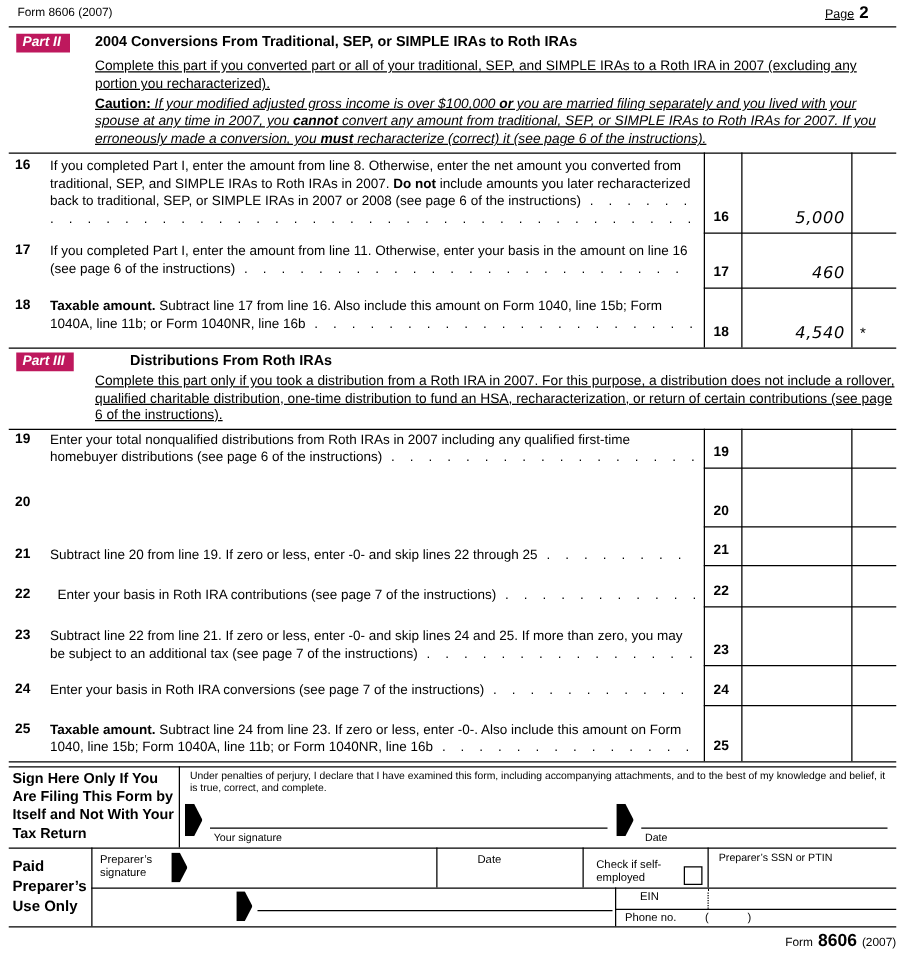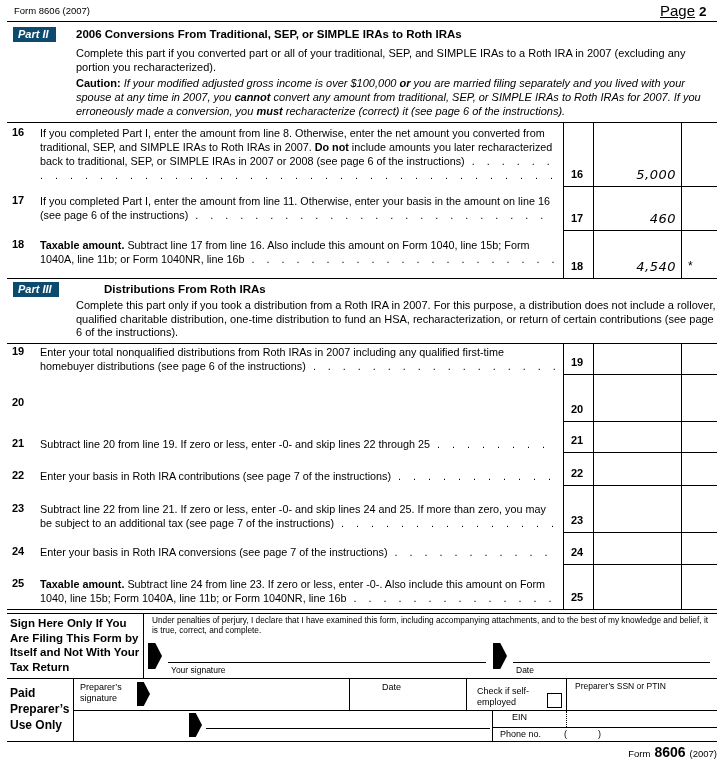--- a/index.html
+++ b/index.html
@@ -4,24 +4,24 @@
 <style>
   html,body{margin:0;padding:0;background:#fff;}
   #page{position:relative;width:721px;height:767px;background:#fff;color:#000;
         font-family:"Liberation Sans", sans-serif;overflow:hidden;}
   .abs{position:absolute;}
   .hline{position:absolute;height:0;border-top:1px solid #000;}
   .vline{position:absolute;width:0;border-left:1px solid #000;}
   .vline-dotted{position:absolute;width:0;border-left:1px dotted #000;}
   .b{font-weight:bold;}
   .i{font-style:italic;}
-  .badge{position:absolute;background:#0c4a6e;color:#fff;font-weight:bold;font-style:italic;
+  .badge{position:absolute;background:#be185d;color:#fff;font-weight:bold;font-style:italic;
          font-size:11px;padding:2px 7px 2px 5px;line-height:11px;}
   .ptitle{position:absolute;font-weight:bold;font-size:11.5px;}
-  .para{position:absolute;font-size:11px;line-height:14px;}
+  .para{position:absolute;font-size:11px;line-height:14px;text-decoration:underline;}
   .rowtext{position:absolute;font-size:10.8px;line-height:14px;width:517px;overflow:hidden;}
   .leader::after{content:". . . . . . . . . . . . . . . . . . . . . . . . . . . . . . . . . . . . . . . . . . . . . . . . . . . . . . . .";
                  word-spacing:9px;margin-left:7px;color:#000;}
   .lnum{position:absolute;font-weight:bold;font-size:11px;width:22px;}
   .cellnum{position:absolute;font-weight:bold;font-size:11px;width:24px;text-align:center;}
   .amount{position:absolute;width:82px;text-align:right;}
   .handw{font-family:"DejaVu Sans", sans-serif;font-style:italic;font-size:13px;letter-spacing:.5px;}
   .small{font-size:8.5px;}
   .arrow{position:absolute;width:14px;height:26px;background:#000;
          clip-path:polygon(0 0,52% 0,100% 50%,52% 100%,0 100%);}
@@ -31,27 +31,27 @@
   .sidelabel{position:absolute;font-weight:bold;font-size:11.5px;line-height:14.5px;}
   .preplabel{position:absolute;font-size:9px;line-height:11px;}
 </style>
 </head>
 <body>
 
 <div id="page">
 
   <div class="abs" style="left:14px;top:5px;font-size:9.5px;">Form 8606 (2007)</div>
   <div class="abs" style="left:660px;top:2px;display:flex;align-items:baseline;gap:4px;">
-    <span style="font-size:15px;text-decoration:underline;">Page</span>
+    <span style="font-size:10px;text-decoration:underline;">Page</span>
     <span class="b" style="font-size:13.5px;">2</span>
   </div>
   <div class="hline" style="left:7px;top:21px;width:710px;"></div>
 
   <div class="badge" style="left:13px;top:27px;">Part II</div>
-  <div class="ptitle" style="left:76px;top:28px;">2006 Conversions From Traditional, SEP, or SIMPLE IRAs to Roth IRAs</div>
+  <div class="ptitle" style="left:76px;top:28px;">2004 Conversions From Traditional, SEP, or SIMPLE IRAs to Roth IRAs</div>
   <div class="para" style="left:76px;top:46px;width:641px;">Complete this part if you converted part or all of your traditional, SEP, and SIMPLE IRAs to a Roth IRA in 2007 (excluding any portion you recharacterized).</div>
   <div class="para i" style="left:76px;top:76px;width:641px;">
     <span class="b" style="font-style:normal;">Caution:</span><span> If your modified adjusted gross income is over $100,000 </span><span class="b">or</span><span> you are married filing separately and you lived with your spouse at any time in 2007, you </span><span class="b">cannot</span><span> convert any amount from traditional, SEP, or SIMPLE IRAs to Roth IRAs for 2007. If you erroneously made a conversion, you </span><span class="b">must</span><span> recharacterize (correct) it (see page 6 of the instructions).</span>
   </div>
 
   <div class="hline" style="left:7px;top:122px;width:710px;"></div>
   <div class="vline" style="left:563px;top:122px;height:156px;"></div>
   <div class="vline" style="left:593px;top:122px;height:156px;"></div>
   <div class="vline" style="left:681px;top:122px;height:156px;"></div>
   <div class="hline" style="left:563px;top:186px;width:154px;"></div>
@@ -108,21 +108,21 @@
   <div class="amount" style="left:594px;top:401px;"><span class="handw"></span></div>
 
   <div class="lnum" style="left:12px;top:437px;">21</div>
   <div class="rowtext" style="left:40px;top:437px;height:16px;">
     <span>Subtract line 20 from line 19. If zero or less, enter -0- and skip lines 22 through 25</span><span class="leader"></span>
   </div>
   <div class="cellnum" style="left:565px;top:434px;">21</div>
   <div class="amount" style="left:594px;top:432px;"><span class="handw"></span></div>
 
   <div class="lnum" style="left:12px;top:469px;">22</div>
-  <div class="rowtext" style="left:40px;top:469px;height:16px;">
+  <div class="rowtext" style="left:40px;top:469px;height:16px;text-align:right;">
     <span>Enter your basis in Roth IRA contributions (see page 7 of the instructions)</span><span class="leader"></span>
   </div>
   <div class="cellnum" style="left:565px;top:467px;">22</div>
   <div class="amount" style="left:594px;top:465px;"><span class="handw"></span></div>
 
   <div class="lnum" style="left:12px;top:502px;">23</div>
   <div class="rowtext" style="left:40px;top:502px;height:30px;">
     <span>Subtract line 22 from line 21. If zero or less, enter -0- and skip lines 24 and 25. If more than zero, you may be subject to an additional tax (see page 7 of the instructions)</span><span class="leader"></span>
   </div>
   <div class="cellnum" style="left:565px;top:514px;">23</div>

